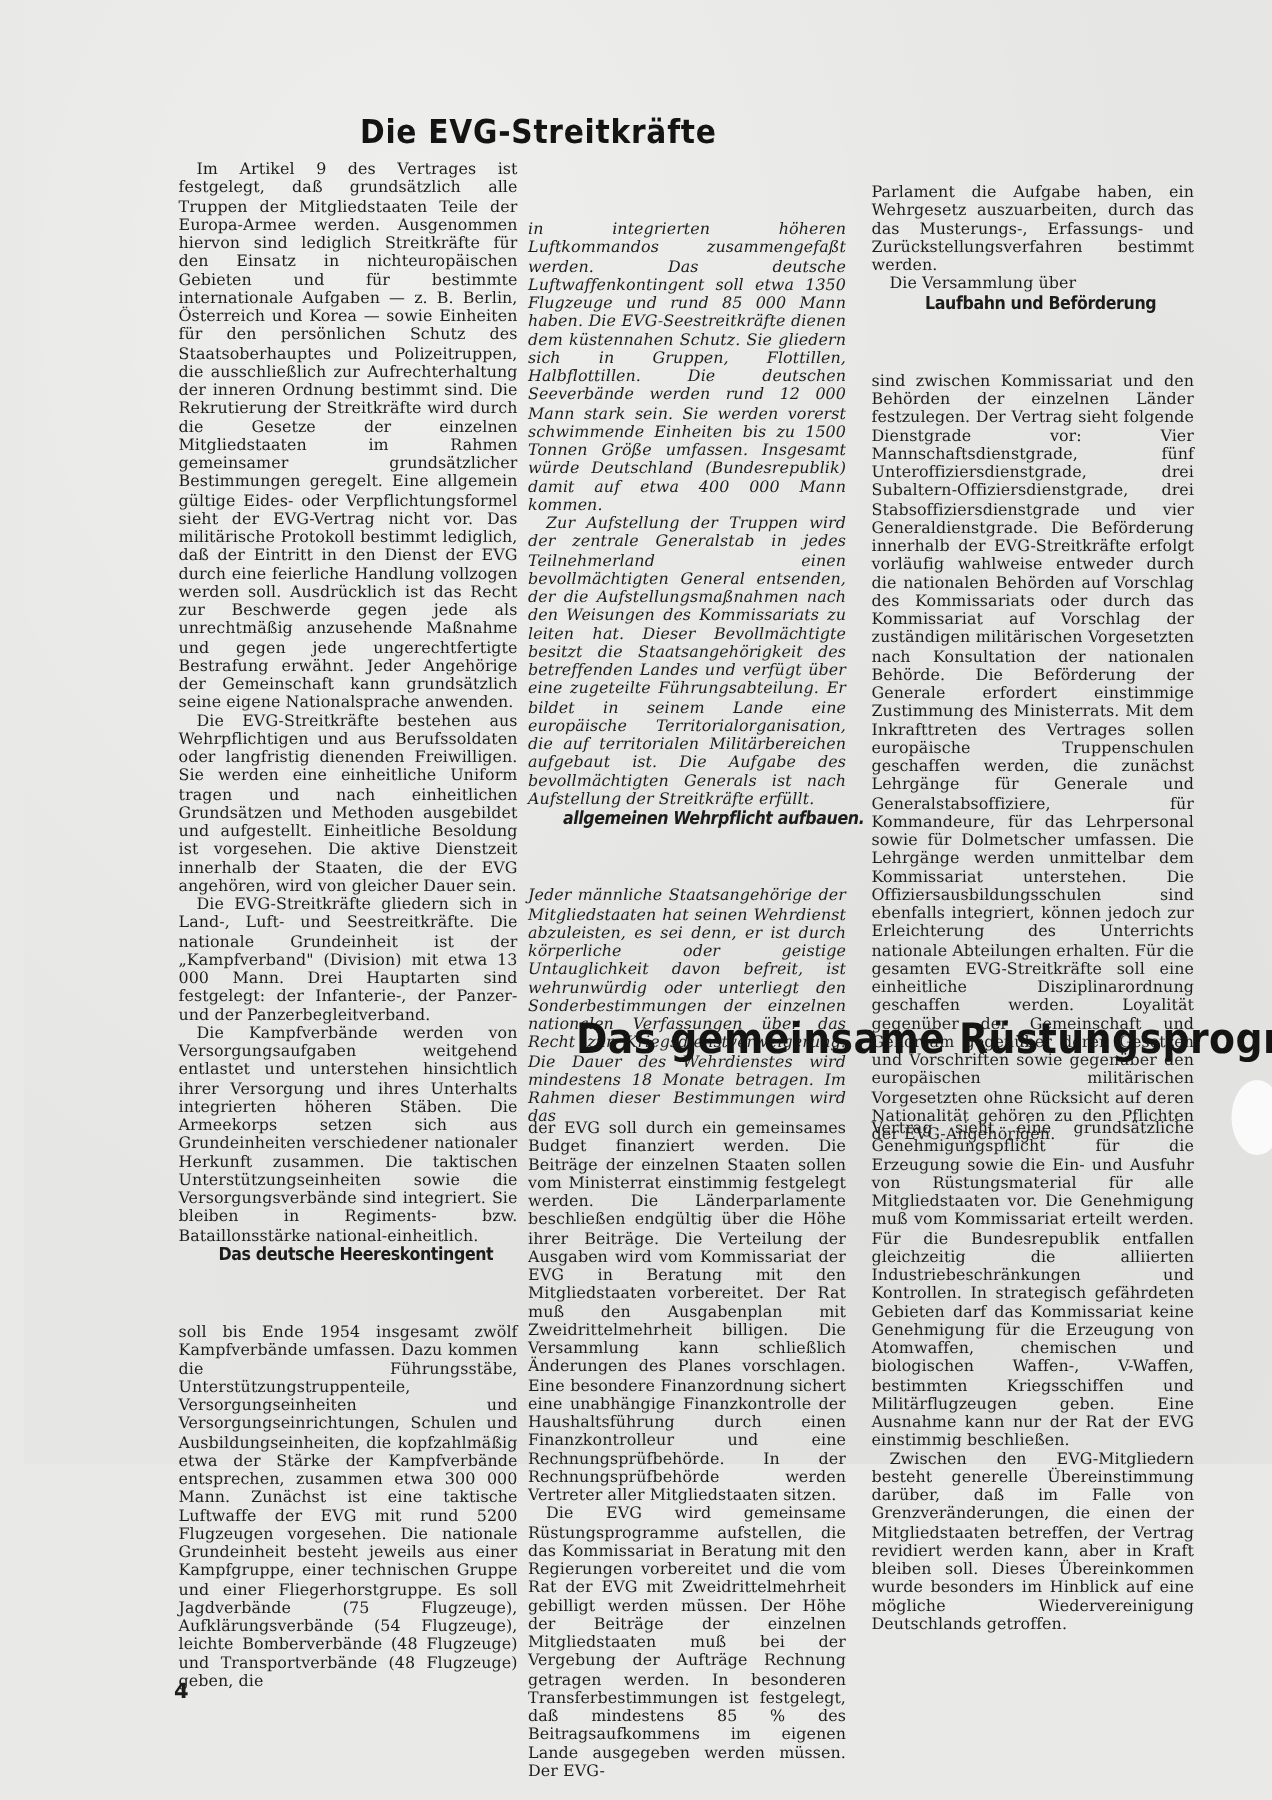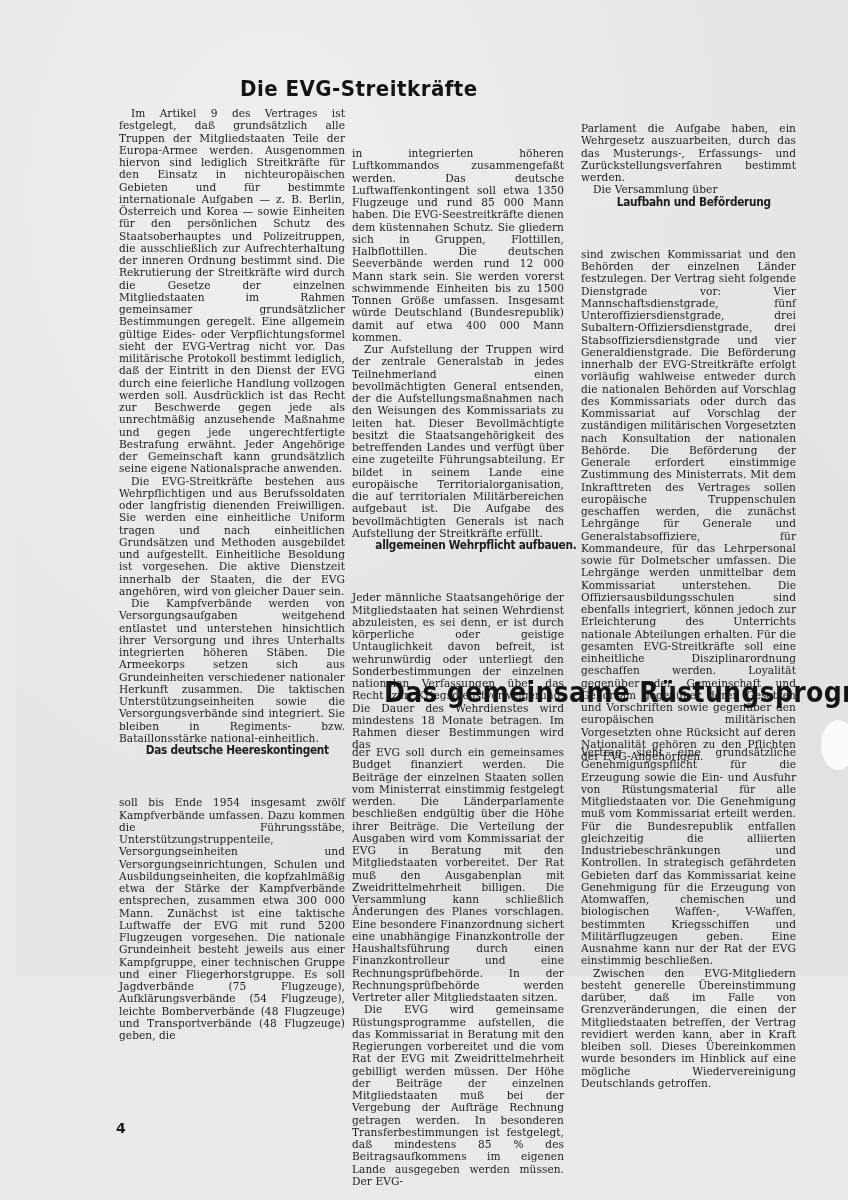--- a/index.html
+++ b/index.html
@@ -61,26 +61,27 @@
 
 <div class="page">
 
   <div class="hole" style="left:805px; top:720px;"></div>
 
   <div class="head-big" style="left:224px; top:76px; font-size:22px; letter-spacing:0.5px;">Die EVG-Streitkräfte</div>
 
   <div class="col" style="left:103px; top:107px; width:226px;">
     <p>Im Artikel 9 des Vertrages ist festgelegt, daß grundsätzlich alle Truppen der Mitgliedstaaten Teile der Europa-Armee werden. Ausgenommen hiervon sind lediglich Streitkräfte für den Einsatz in nichteuropäischen Gebieten und für bestimmte internationale Aufgaben — z. B. Berlin, Österreich und Korea — sowie Einheiten für den persönlichen Schutz des Staatsoberhauptes und Polizeitruppen, die ausschließlich zur Aufrechterhaltung der inneren Ordnung bestimmt sind. Die Rekrutierung der Streitkräfte wird durch die Gesetze der einzelnen Mitgliedstaaten im Rahmen gemeinsamer grundsätzlicher Bestimmungen geregelt. Eine allgemein gültige Eides- oder Verpflichtungsformel sieht der EVG-Vertrag nicht vor. Das militärische Protokoll bestimmt lediglich, daß der Eintritt in den Dienst der EVG durch eine feierliche Handlung vollzogen werden soll. Ausdrücklich ist das Recht zur Beschwerde gegen jede als unrechtmäßig anzusehende Maßnahme und gegen jede ungerechtfertigte Bestrafung erwähnt. Jeder Angehörige der Gemeinschaft kann grundsätzlich seine eigene Nationalsprache anwenden.</p>
     <p>Die EVG-Streitkräfte bestehen aus Wehrpflichtigen und aus Berufssoldaten oder langfristig dienenden Freiwilligen. Sie werden eine einheitliche Uniform tragen und nach einheitlichen Grundsätzen und Methoden ausgebildet und aufgestellt. Einheitliche Besoldung ist vorgesehen. Die aktive Dienstzeit innerhalb der Staaten, die der EVG angehören, wird von gleicher Dauer sein.</p>
+    <p>Die EVG-Streitkräfte gliedern sich in Land-, Luft- und Seestreitkräfte. Die nationale Grundeinheit ist der „Kampfverband" (Division) mit etwa 13 000 Mann. Drei Hauptarten sind festgelegt: der Infanterie-, der Panzer- und der Panzerbegleitverband.</p>
     <p>Die Kampfverbände werden von Versorgungsaufgaben weitgehend entlastet und unterstehen hinsichtlich ihrer Versorgung und ihres Unterhalts integrierten höheren Stäben. Die Armeekorps setzen sich aus Grundeinheiten verschiedener nationaler Herkunft zusammen. Die taktischen Unterstützungseinheiten sowie die Versorgungsverbände sind integriert. Sie bleiben in Regiments- bzw. Bataillonsstärke national-einheitlich.</p>
     <p class="subhead">Das deutsche Heereskontingent</p>
     <p class="noindent">soll bis Ende 1954 insgesamt zwölf Kampfverbände umfassen. Dazu kommen die Führungsstäbe, Unterstützungstruppenteile, Versorgungseinheiten und Versorgungseinrichtungen, Schulen und Ausbildungseinheiten, die kopfzahlmäßig etwa der Stärke der Kampfverbände entsprechen, zusammen etwa 300 000 Mann. Zunächst ist eine taktische Luftwaffe der EVG mit rund 5200 Flugzeugen vorgesehen. Die nationale Grundeinheit besteht jeweils aus einer Kampfgruppe, einer technischen Gruppe und einer Fliegerhorstgruppe. Es soll Jagdverbände (75 Flugzeuge), Aufklärungsverbände (54 Flugzeuge), leichte Bomberverbände (48 Flugzeuge) und Transportverbände (48 Flugzeuge) geben, die</p>
   </div>
 
-  <div class="col" style="left:336px; top:107px; width:212px;">
+  <div class="col" style="left:336px; top:107px; width:212px;font-style:italic;">
     <p class="noindent">in integrierten höheren Luftkommandos zusammengefaßt werden. Das deutsche Luftwaffenkontingent soll etwa 1350 Flugzeuge und rund 85 000 Mann haben. Die EVG-Seestreitkräfte dienen dem küstennahen Schutz. Sie gliedern sich in Gruppen, Flottillen, Halbflottillen. Die deutschen Seeverbände werden rund 12 000 Mann stark sein. Sie werden vorerst schwimmende Einheiten bis zu 1500 Tonnen Größe umfassen. Insgesamt würde Deutschland (Bundesrepublik) damit auf etwa 400 000 Mann kommen.</p>
     <p>Zur Aufstellung der Truppen wird der zentrale Generalstab in jedes Teilnehmerland einen bevollmächtigten General entsenden, der die Aufstellungsmaßnahmen nach den Weisungen des Kommissariats zu leiten hat. Dieser Bevollmächtigte besitzt die Staatsangehörigkeit des betreffenden Landes und verfügt über eine zugeteilte Führungsabteilung. Er bildet in seinem Lande eine europäische Territorialorganisation, die auf territorialen Militärbereichen aufgebaut ist. Die Aufgabe des bevollmächtigten Generals ist nach Aufstellung der Streitkräfte erfüllt.</p>
     <p class="subhead">allgemeinen Wehrpflicht aufbauen.</p>
     <p class="noindent">Jeder männliche Staatsangehörige der Mitgliedstaaten hat seinen Wehrdienst abzuleisten, es sei denn, er ist durch körperliche oder geistige Untauglichkeit davon befreit, ist wehrunwürdig oder unterliegt den Sonderbestimmungen der einzelnen nationalen Verfassungen über das Recht zur Kriegsdienstverweigerung. Die Dauer des Wehrdienstes wird mindestens 18 Monate betragen. Im Rahmen dieser Bestimmungen wird das</p>
   </div>
 
   <div class="col" style="left:565px; top:82px; width:215px;">
     <p class="noindent">Parlament die Aufgabe haben, ein Wehrgesetz auszuarbeiten, durch das das Musterungs-, Erfassungs- und Zurückstellungsverfahren bestimmt werden.</p>
     <p>Die Versammlung über</p>
     <p class="subhead">Laufbahn und Beförderung</p>

